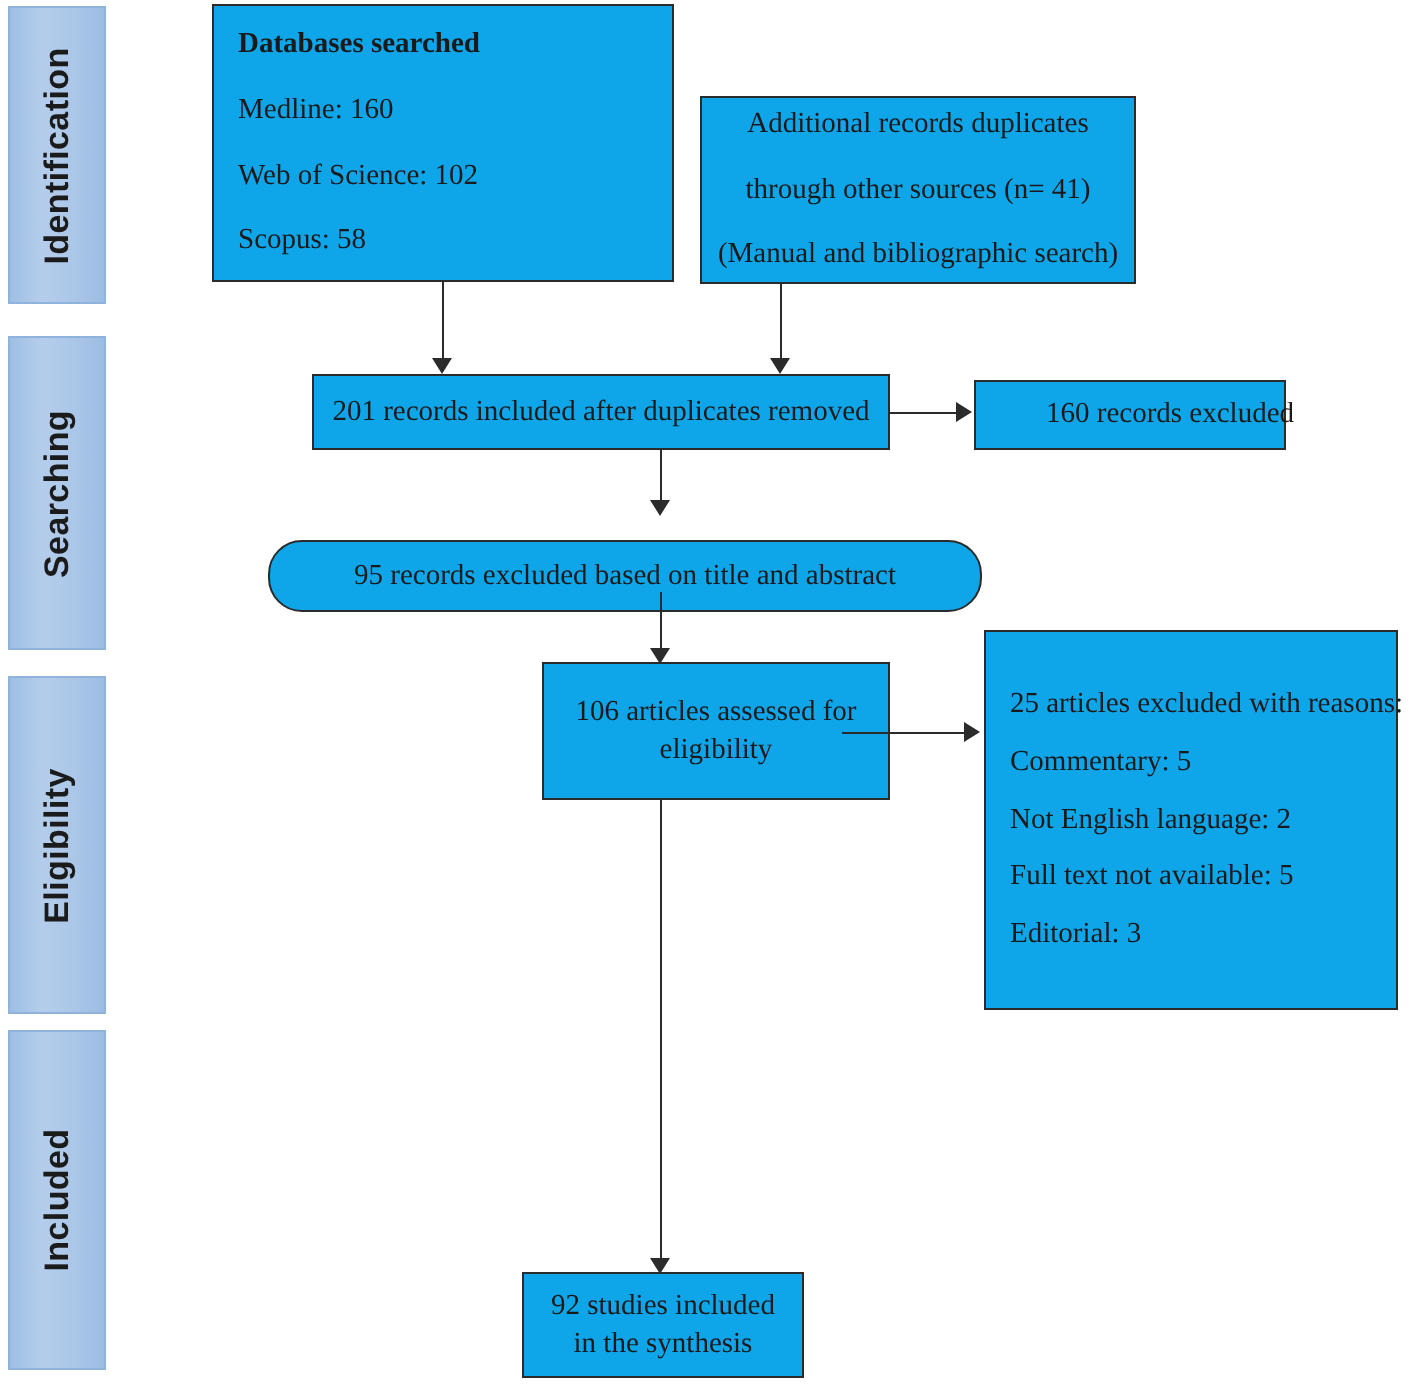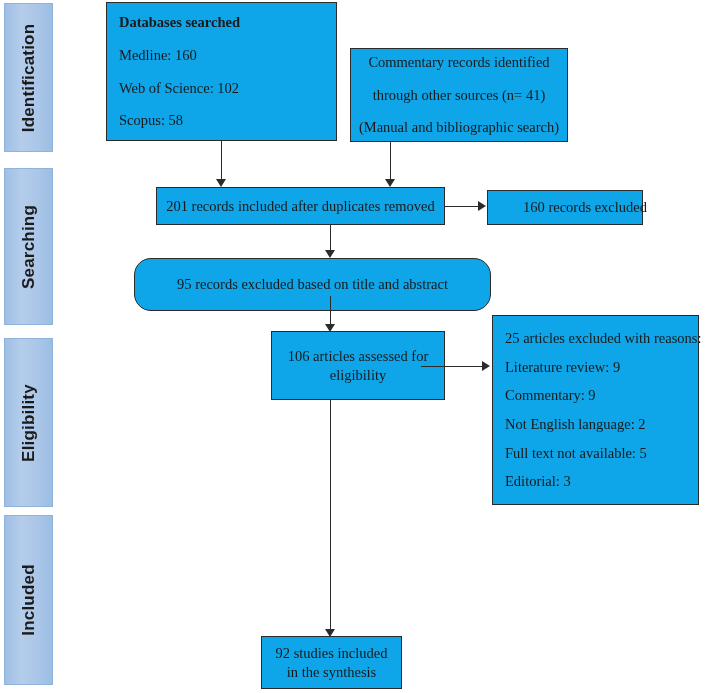--- a/index.html
+++ b/index.html
@@ -121,21 +121,21 @@
   </div>
 
   <div class="node left-align" style="left:106px; top:2px; width:231px; height:139px;">
     <div class="node-line bold spaced">Databases searched</div>
     <div class="node-line spaced">Medline: 160</div>
     <div class="node-line spaced">Web of Science: 102</div>
     <div class="node-line spaced">Scopus: 58</div>
   </div>
 
   <div class="node centered" style="left:350px; top:48px; width:218px; height:94px;">
-    <div class="node-line spaced">Commentary records identified</div>
+    <div class="node-line spaced">Additional records duplicates</div>
     <div class="node-line spaced">through other sources (n= 41)</div>
     <div class="node-line spaced">(Manual and bibliographic search)</div>
   </div>
 
   <div class="vline" style="left:221px; top:141px; height:39px;"></div>
   <div class="arrow-down" style="left:216px; top:179px;"></div>
 
   <div class="vline" style="left:390px; top:142px; height:38px;"></div>
   <div class="arrow-down" style="left:385px; top:179px;"></div>
 
@@ -146,39 +146,38 @@
   <div class="hline" style="left:445px; top:206px; width:34px;"></div>
   <div class="arrow-right" style="left:478px; top:201px;"></div>
 
   <div class="node centered" style="left:487px; top:190px; width:156px; height:35px;padding-left:40px;">
     <div class="node-line">160 records excluded</div>
   </div>
 
   <div class="vline" style="left:330px; top:225px; height:26px;"></div>
   <div class="arrow-down" style="left:325px; top:250px;"></div>
 
-  <div class="node centered" style="left:134px; top:258px; width:357px; height:53px;border-radius:17px;">
+  <div class="node centered" style="left:134px; top:270px; width:357px; height:36px;border-radius:17px;">
     <div class="node-line">95 records excluded based on title and abstract</div>
   </div>
 
   <div class="vline" style="left:330px; top:296px; height:29px;"></div>
   <div class="arrow-down" style="left:325px; top:324px;"></div>
 
   <div class="node centered" style="left:247px; top:331px; width:174px; height:69px;margin-left:24px;">
     <div class="node-line tight">106 articles assessed for</div>
     <div class="node-line tight">eligibility</div>
   </div>
 
   <div class="hline" style="left:421px; top:366px; width:62px;"></div>
   <div class="arrow-right" style="left:482px; top:361px;"></div>
 
   <div class="node left-align" style="left:492px; top:315px; width:207px; height:190px;">
     <div class="node-line spaced-lg">25 articles excluded with reasons:</div>
-    <div class="node-line spaced-lg">Literature review: 9</div>
-    <div class="node-line spaced-lg">Commentary: 9</div>
+    <div class="node-line spaced-lg">Commentary: 5</div>
     <div class="node-line spaced-lg">Not English language: 2</div>
     <div class="node-line spaced-lg">Full text not available: 5</div>
     <div class="node-line spaced-lg">Editorial: 3</div>
   </div>
 
   <div class="vline" style="left:330px; top:400px; height:230px;"></div>
   <div class="arrow-down" style="left:325px; top:629px;"></div>
 
   <div class="node centered" style="left:261px; top:636px; width:141px; height:53px;">
     <div class="node-line tight">92 studies included</div>

